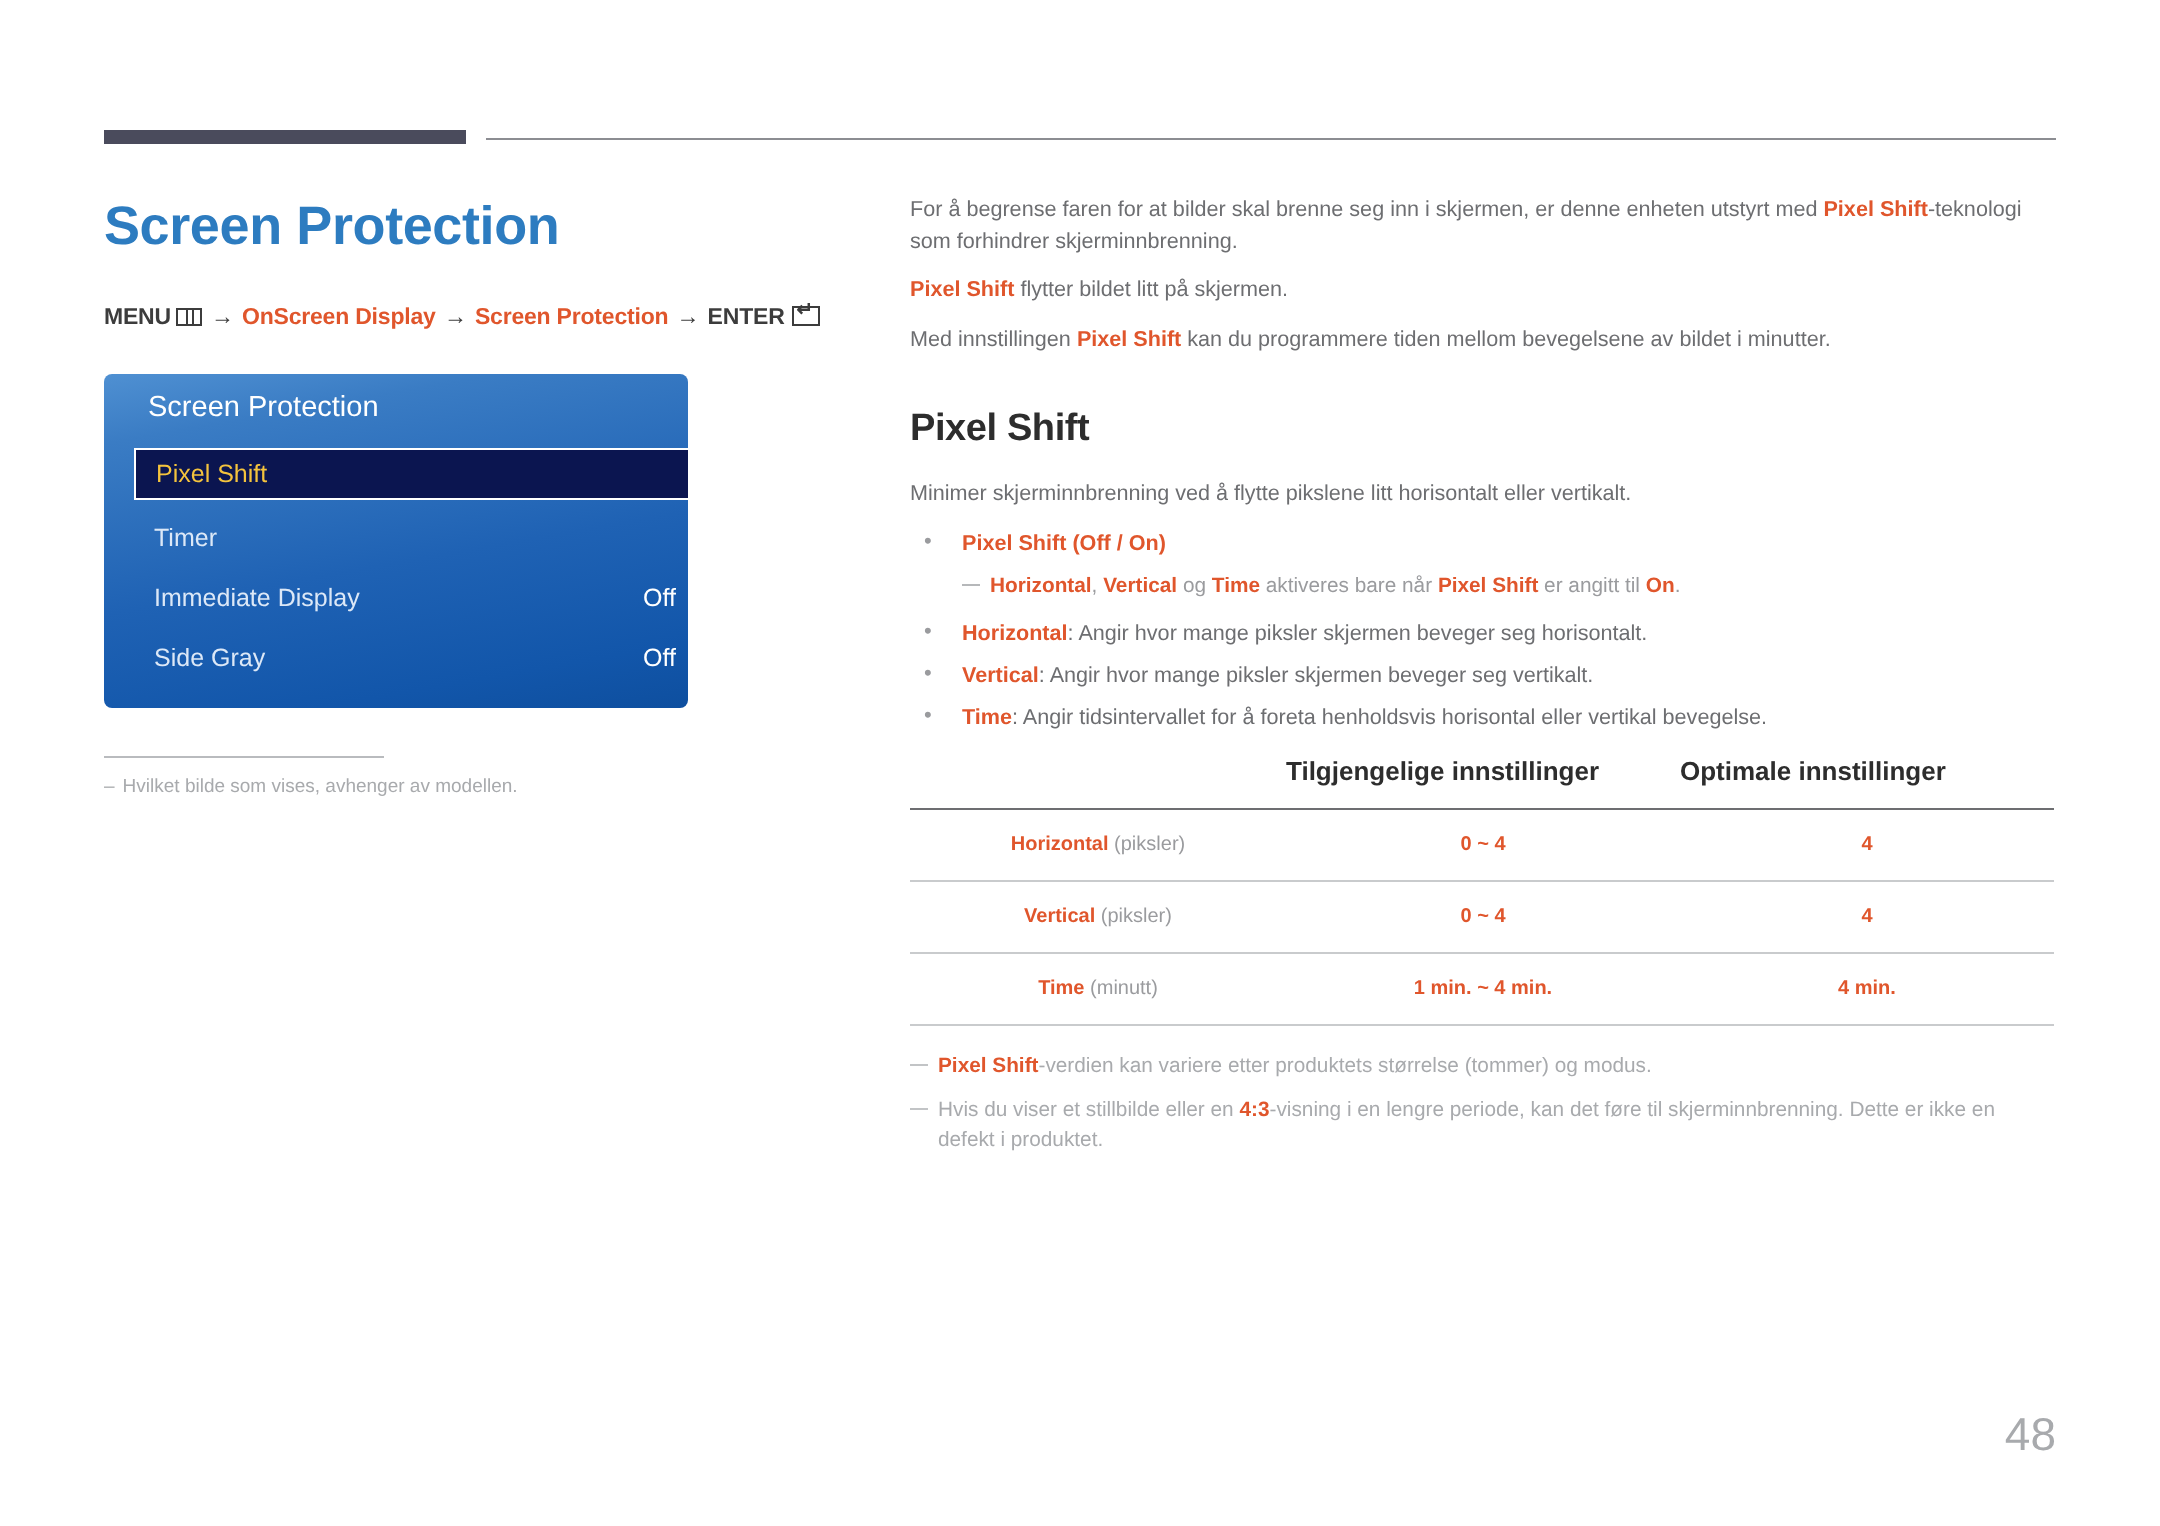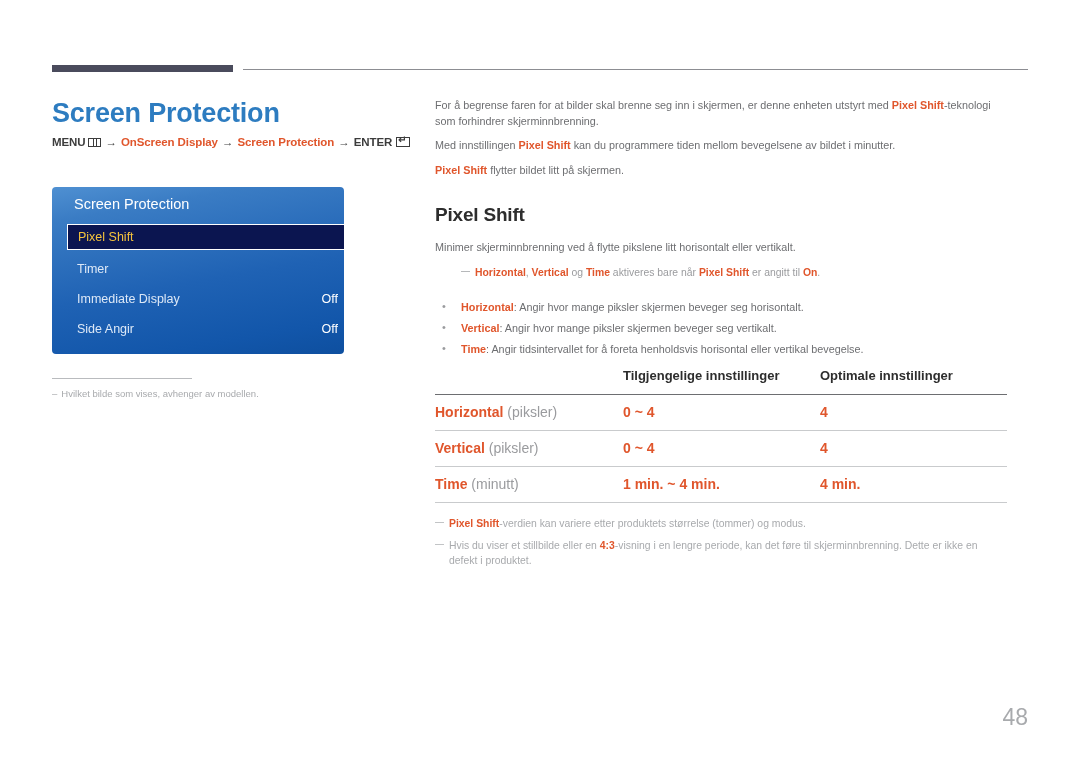--- a/index.html
+++ b/index.html
@@ -41,21 +41,21 @@
     top: 98px;
     font-size: 27px;
     font-weight: bold;
     color: #2d7cc0;
     letter-spacing: -0.2px;
   }
 
   .breadcrumb {
     position: absolute;
     left: 52px;
-    top: 136px;
+    top: 153px;
     font-size: 11.5px;
     font-weight: bold;
     color: #3c3c3c;
     white-space: nowrap;
     letter-spacing: -0.1px;
   }
   .breadcrumb .accent { color: #e0562c; }
   .breadcrumb .arrow { color: #3c3c3c; font-weight: normal; padding: 0 1px; }
 
   .icon-menu {
@@ -173,21 +173,21 @@
     top: 388px;
     font-size: 9.5px;
     color: #a8aaad;
     white-space: nowrap;
   }
   .fn-left .dash { margin-right: 4px; }
 
   
   .right {
     position: absolute;
-    left: 435px;
+    left: 455px;
     top: 98px;
     width: 572px;
   }
   .para {
     font-size: 10.8px;
     line-height: 15.5px;
     color: #6d6e71;
     margin-bottom: 9px;
   }
   .accent { color: #e0562c; font-weight: bold; }
@@ -216,21 +216,21 @@
     top: -1px;
     color: #9a9b9e;
     font-size: 11px;
   }
   .subnote {
     position: relative;
     padding-left: 40px;
     font-size: 10.4px;
     line-height: 15px;
     color: #9a9b9e;
-    margin: 5px 0 20px 0;
+    margin: 5px 0 9px 0;
   }
   .subnote::before {
     content: "";
     position: absolute;
     left: 26px;
     top: 6px;
     width: 9px;
     height: 1.6px;
     background: #b6b8ba;
   }
@@ -261,23 +261,24 @@
     font-size: 13px;
     font-weight: bold;
     color: #2d2d2d;
     height: 26px;
     padding-bottom: 5px;
   }
   table.spec thead tr { border-bottom: 1.4px solid #6d6e71; margin-top: 20px; }
   table.spec tbody tr { border-bottom: 1px solid #c9cbcd; }
   table.spec tbody td {
     height: 35px;
-    font-size: 14px;
+    font-size: 10px;
     color: #e0562c;
     font-weight: bold;
+    text-align: center;
   }
   table.spec tbody td .unit {
     color: #9a9b9e;
     font-weight: normal;
   }
 
   .footnotes { margin-top: 13px; }
   .fn {
     position: relative;
     padding-left: 14px;
@@ -331,49 +332,52 @@
     </div>
     <div class="osd-row">
       <span class="label">Timer</span>
       <span class="value"></span>
     </div>
     <div class="osd-row">
       <span class="label">Immediate Display</span>
       <span class="value">Off</span>
     </div>
     <div class="osd-row">
-      <span class="label">Side Angir</span>
+      <span class="label">Side Gray</span>
       <span class="value">Off</span>
     </div>
   </div>
 </div>
 
 <div class="fn-rule-left"></div>
 <div class="fn-left">
   <span class="dash">–</span><span>Hvilket bilde som vises, avhenger av modellen.</span>
 </div>
 
 <div class="right">
 
   <div class="para">
     <span>For å begrense faren for at bilder skal brenne seg inn i skjermen, er denne enheten utstyrt med </span><span class="accent">Pixel Shift</span><span>-teknologi som forhindrer skjerminnbrenning.</span>
   </div>
 
   <div class="para">
+    <span class="accent">Pixel Shift</span><span> flytter bildet litt på skjermen.</span>
+  </div>
+
+  <div class="para">
     <span>Med innstillingen </span><span class="accent">Pixel Shift</span><span> kan du programmere tiden mellom bevegelsene av bildet i minutter.</span>
   </div>
 
-  <div class="para">
-    <span class="accent">Pixel Shift</span><span> flytter bildet litt på skjermen.</span>
-  </div>
-
   <div class="section-title">Pixel Shift</div>
 
   <div class="para">Minimer skjerminnbrenning ved å flytte pikslene litt horisontalt eller vertikalt.</div>
 
+  <div class="bullet">
+    <span class="accent">Pixel Shift</span><span class="accent"> (Off / On)</span>
+  </div>
 
   <div class="subnote">
     <span class="accent">Horizontal</span><span>, </span><span class="accent">Vertical</span><span> og </span><span class="accent">Time</span><span> aktiveres bare når </span><span class="accent">Pixel Shift</span><span> er angitt til </span><span class="accent">On</span><span>.</span>
   </div>
 
   <div class="bullet">
     <span class="accent">Horizontal</span><span>: Angir hvor mange piksler skjermen beveger seg horisontalt.</span>
   </div>
 
   <div class="bullet">

